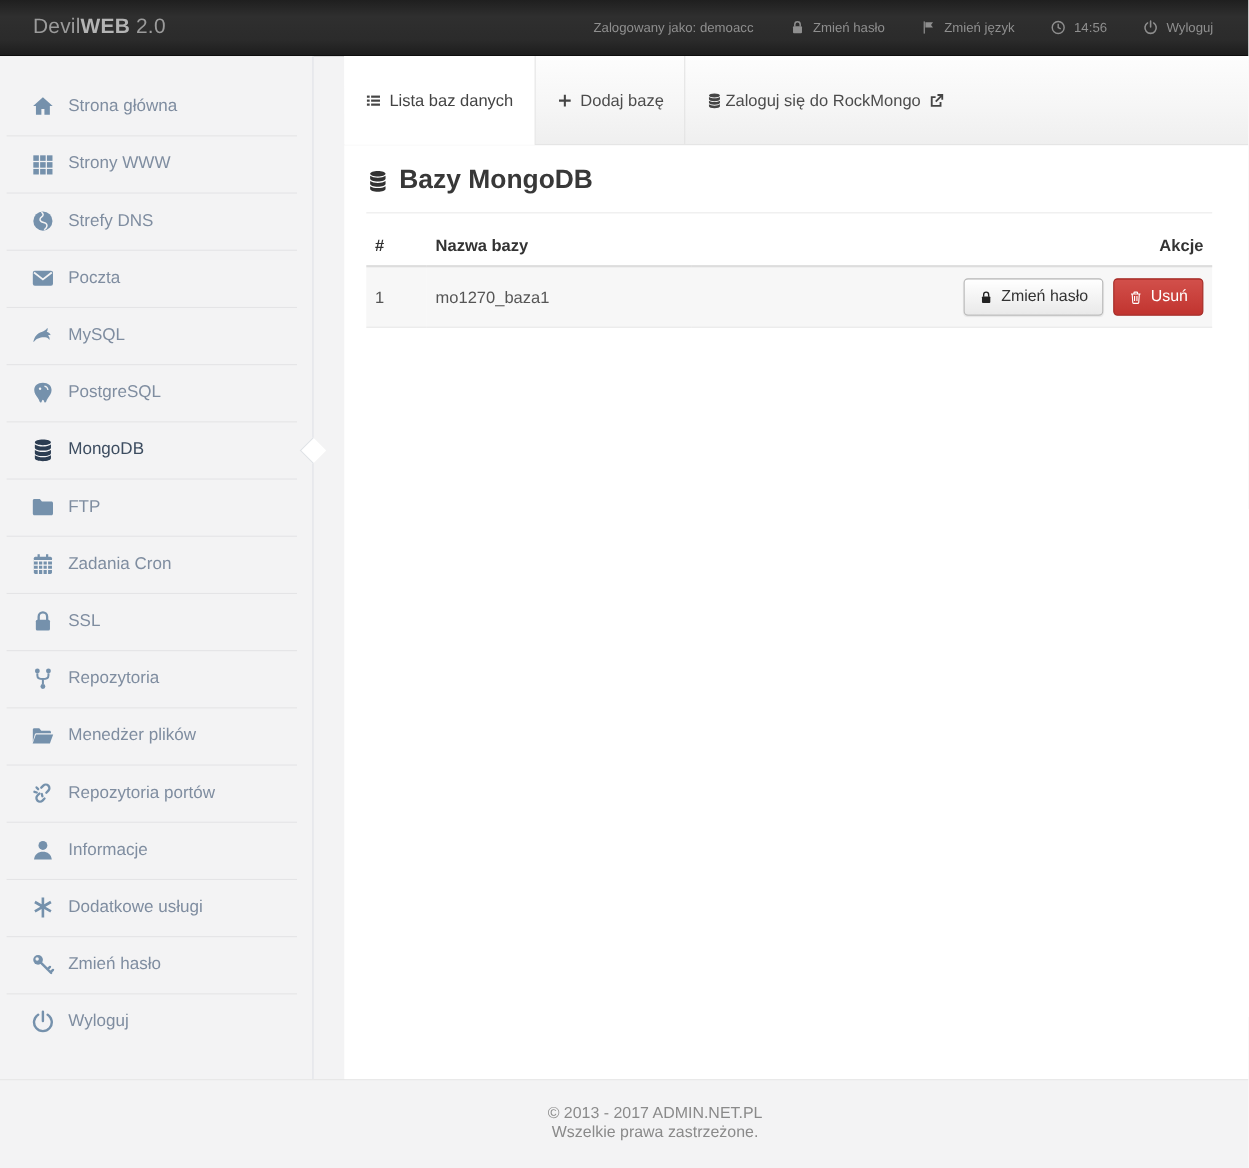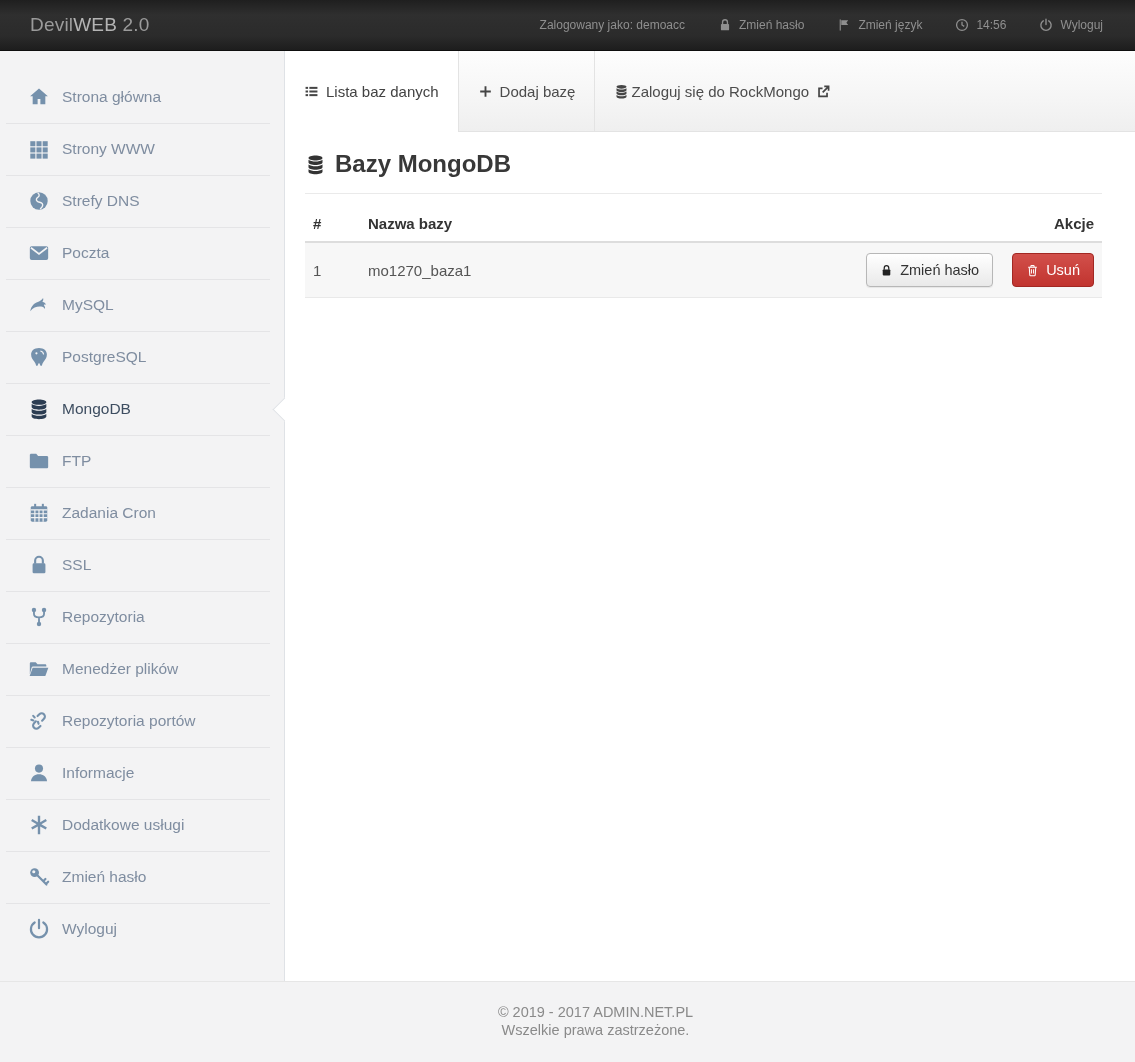--- a/index.html
+++ b/index.html
@@ -6,28 +6,28 @@
   html,body { width:1135px; height:1062px; overflow:hidden; }
   body { font-family:"Liberation Sans","DejaVu Sans",sans-serif; background:#f3f3f4; color:#555; }
   svg.ic { display:inline-block; vertical-align:middle; flex:none; }
 
   
   .topbar { height:51px; display:flex; align-items:center; justify-content:space-between;
     padding:0 32px 0 30px;
     background:linear-gradient(180deg,#1f1f1f 0%,#2f2f2f 30%,#2b2b2b 72%,#1d1d1d 100%);
     border-bottom:1px solid #0e0e0e; }
   .logo { font-size:19px; color:#9b9b9b; letter-spacing:.2px; }
-  .logo b { color:#b4b4b4; font-weight:400; }
+  .logo b { color:#b4b4b4; font-weight:700; }
   .top-right { display:flex; align-items:center; gap:33px; font-size:12px; color:#8f8f8f; }
   .top-item { display:flex; align-items:center; gap:7px; color:#8f8f8f; text-decoration:none; cursor:pointer; }
   .top-item.static { cursor:default; }
   .top-right svg.ic { width:14px; height:14px; color:#8f8f8f; }
 
   
-  .shell { display:flex; height:930px; }
+  .shell { display:flex; height:930px;gap:28px; }
 
   
   .sidebar { width:285px; flex:none; background:#f3f3f4; border-right:1px solid #dfe2e6; padding-top:20px; }
   .side-item { position:relative; display:flex; align-items:center; height:52px; padding:0 20px 0 28px;
     font-size:15.5px; color:#7f8da0; text-decoration:none; cursor:pointer; }
   .side-item + .side-item::before { content:""; position:absolute; top:0; left:6px; right:14px;
     border-top:1px solid #e4e4e6; }
   .side-item svg.ic { width:22px; height:22px; color:#7591ac; margin-right:12px; }
   .side-item .lbl { white-space:nowrap; }
   .side-item.active { color:#3d4d60; }
@@ -62,21 +62,21 @@
   table.db tbody tr { background:#f7f7f7; border-bottom:1px solid #e9e9e9; }
   td.c-actions { text-align:right; }
 
   .btn { display:inline-flex; align-items:center; gap:7px; height:34px; padding:0 13px;
     font-family:inherit; font-size:14.5px; border-radius:4px; cursor:pointer; line-height:1; }
   .btn svg.ic { width:13px; height:13px; }
   .btn-default { background:linear-gradient(180deg,#ffffff,#e9e9e9); border:1px solid #b7b7b7; color:#333;
     box-shadow:0 1px 1px rgba(0,0,0,.07); }
   .btn-default svg.ic { color:#222; }
   .btn-danger { background:linear-gradient(180deg,#d2504b,#c1342f); border:1px solid #a22823; color:#fff;
-    margin-left:19px; }
+    margin-left:9px; }
   .btn-danger svg.ic { color:#fff; }
 
   
   .footer { height:81px; background:#f3f3f4; border-top:1px solid #e6e6e6; }
   .footer-inner { padding:21px 0 0 56px; text-align:center; font-size:14.5px; color:#8a8a8a; line-height:18px; }
 
   .defs { position:absolute; width:0; height:0; overflow:hidden; }
 </style>
 </head>
 <body>
@@ -413,16 +413,16 @@
                 </button></td>
             </tr>
           </tbody>
       </table>
     </div>
   </main>
 </div>
 
 <footer class="footer">
   <div class="footer-inner">
-    <div>© 2019 - 2017 ADMIN.NET.PL</div>
+    <div>© 2013 - 2017 ADMIN.NET.PL</div>
     <div>Wszelkie prawa zastrzeżone.</div>
   </div>
 </footer>
 
 </body></html>

